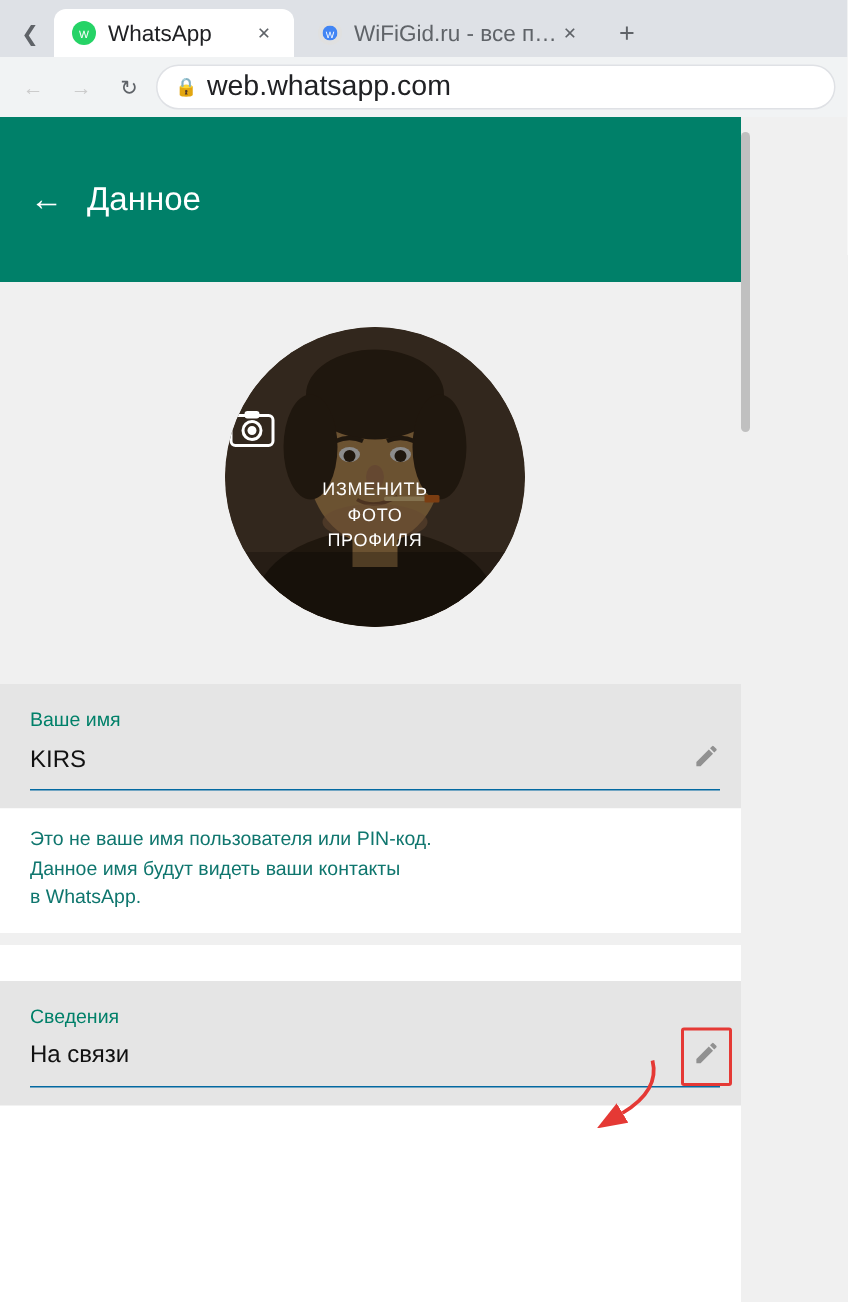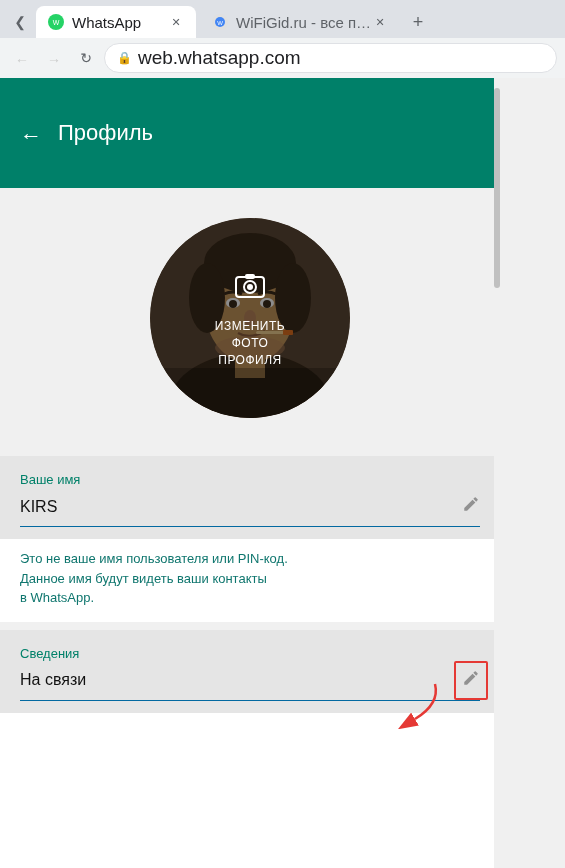--- a/index.html
+++ b/index.html
@@ -221,21 +221,20 @@
 
     .avatar-overlay {
       position: absolute;
       top: 0;
       left: 0;
       right: 0;
       bottom: 0;
       background: rgba(0, 0, 0, 0.45);
       display: flex;
       flex-direction: column;
-      align-items: center;
       justify-content: center;
       gap: 4px;
     }
 
     .camera-icon-wrap {
       color: #fff;
       font-size: 28px;
       margin-bottom: 4px;
     }
 
@@ -379,21 +378,21 @@
       <span class="url-text">web.whatsapp.com</span>
     </div>
   </div>
 </div>
 
 <div class="app-wrapper">
   <div class="app-container">
 
     <div class="profile-header">
       <span class="back-arrow">←</span>
-      <span class="profile-title">Профиль</span>
+      <span class="profile-title">Данное</span>
     </div>
 
     <div class="avatar-section">
       <div class="avatar-container">
         
         <svg width="200" height="200" viewBox="0 0 200 200" xmlns="http://www.w3.org/2000/svg">
           <defs>
             <clipPath id="circle-clip">
               <circle cx="100" cy="100" r="100"></circle>
             </clipPath>
@@ -466,21 +465,21 @@
           </span>
         </div>
       </div>
 
       <div class="field-hint" style="white-space: pre-line;">Это не ваше имя пользователя или PIN-код.
 Данное имя будут видеть ваши контакты
 в WhatsApp.</div>
 
       <div class="section-divider"></div>
 
-      <div class="field-section" style="position:relative;">
+      <div class="field-section" style="position:relative;margin-top:24px;">
         <div class="field-label">Сведения</div>
         <div class="field-row">
           <span class="field-value">На связи</span>
           <span class="edit-icon edit-icon-highlighted" style="position:relative;">
             <svg width="18" height="18" viewBox="0 0 24 24" fill="none" xmlns="http://www.w3.org/2000/svg">
               <path d="M3 17.25V21h3.75L17.81 9.94l-3.75-3.75L3 17.25zM20.71 7.04a1 1 0 000-1.41l-2.34-2.34a1 1 0 00-1.41 0l-1.83 1.83 3.75 3.75 1.83-1.83z" fill="#919191"></path>
             </svg>
           </span>
         </div>
 

